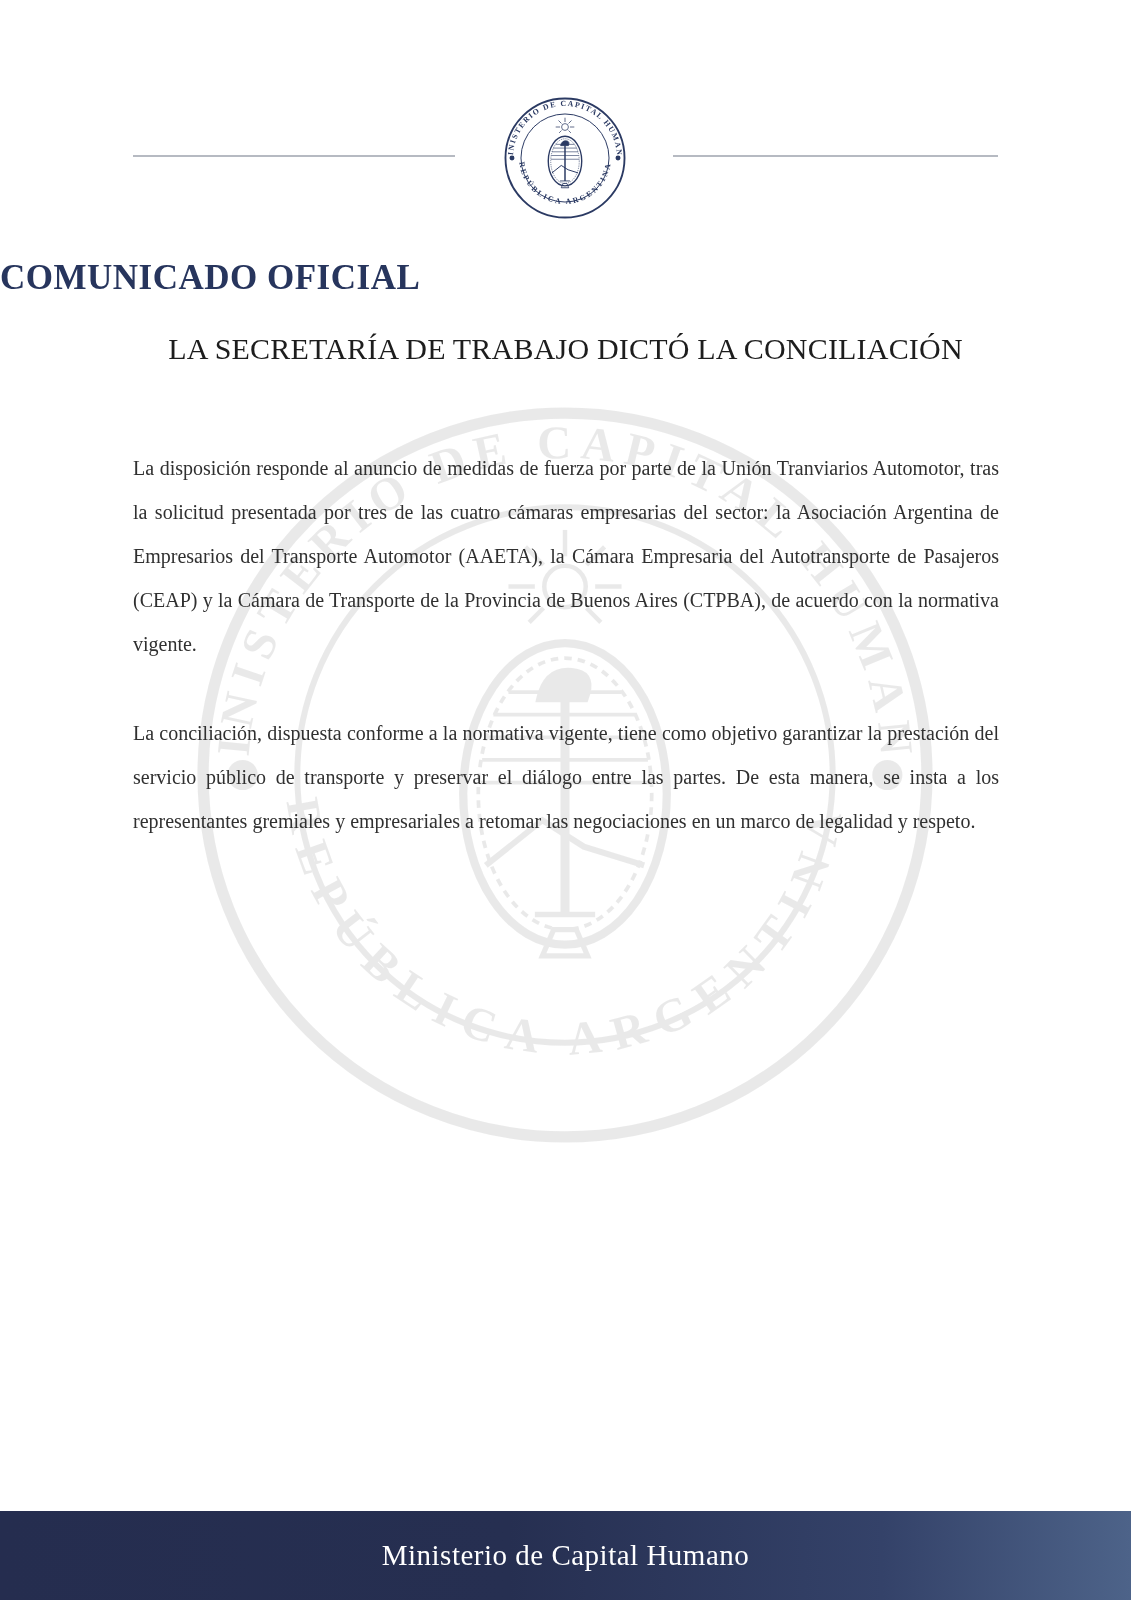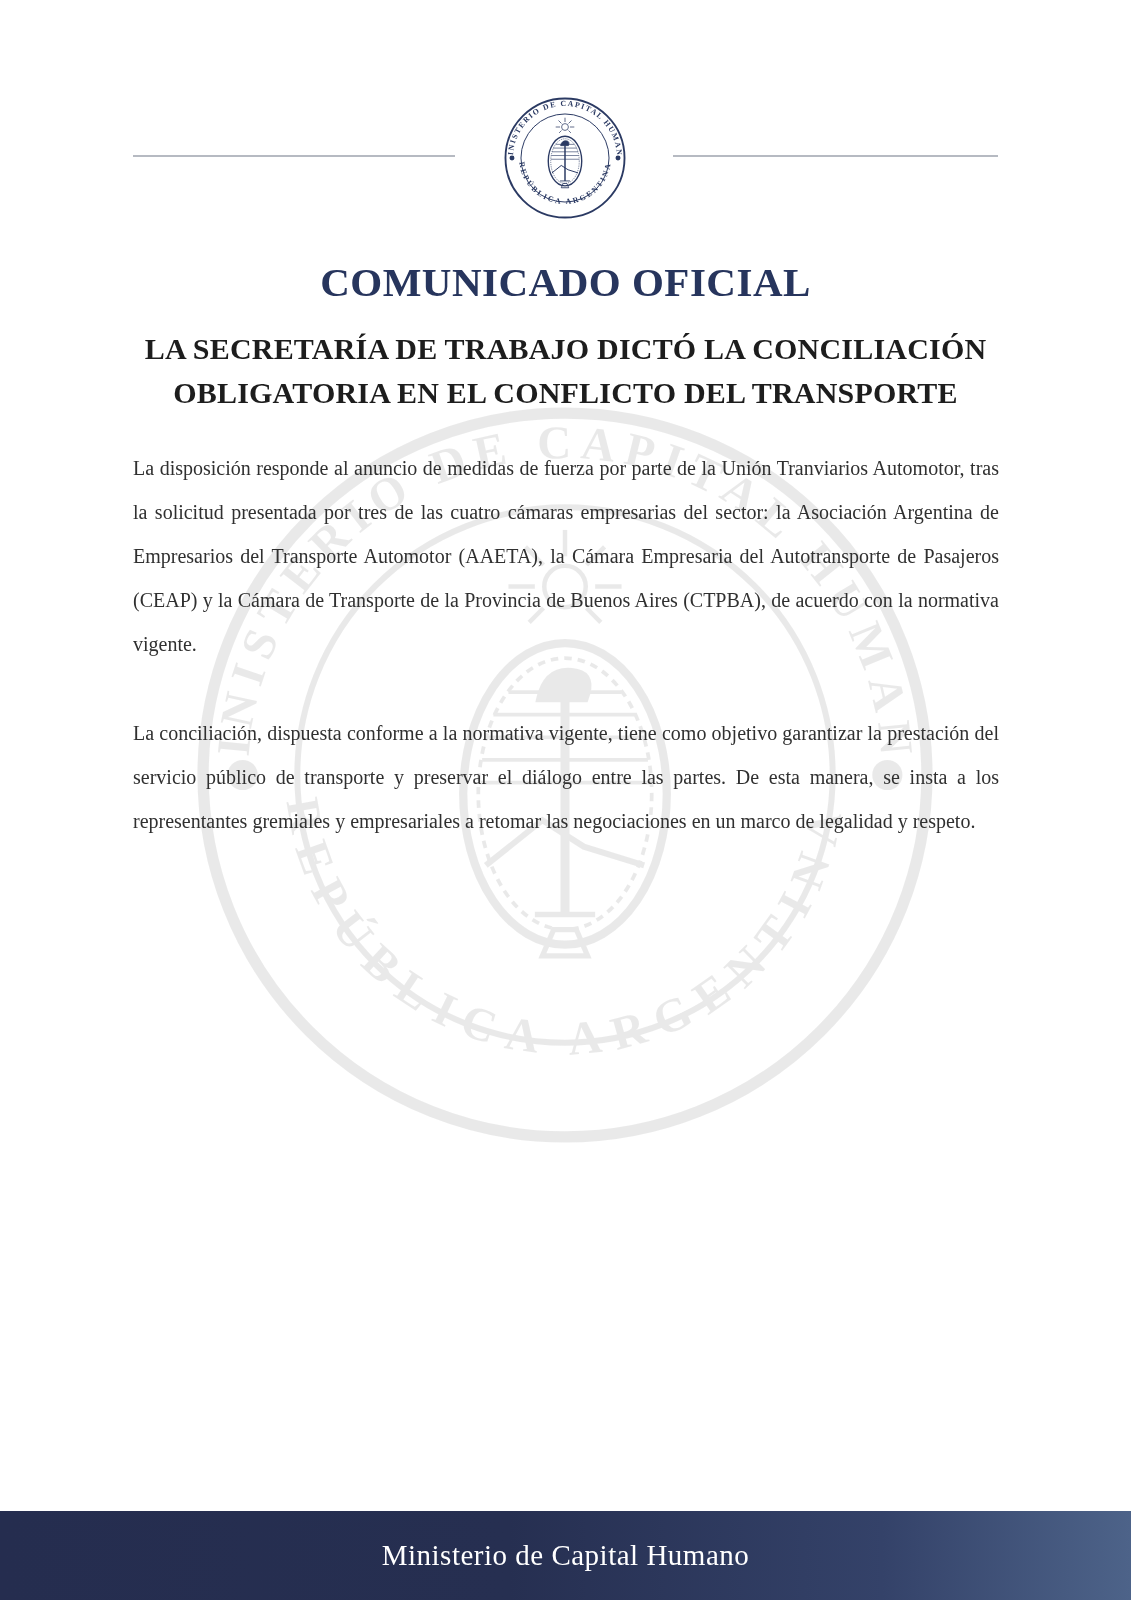--- a/index.html
+++ b/index.html
@@ -21,26 +21,26 @@
 
   
   .watermark {
     position:absolute; left:188px; top:398px; width:754px; height:754px;
     color:#4a4a4a; opacity:0.115; z-index:0; pointer-events:none;
   }
 
   
   .title {
     position:absolute; top:258px; left:0; width:1131px; z-index:2;
-    text-align:center; font-size:41px; font-weight:bold;
+    font-size:35px; font-weight:bold;
     color:#27355d; letter-spacing:0.5px;
   }
   .subtitle {
     position:absolute; top:327px; left:0; width:1131px; z-index:2;
-    text-align:center; font-size:30px; font-weight:bold;
+    text-align:center; font-size:30px; font-weight:normal;
     line-height:44px; color:#1d1d1d; letter-spacing:0.2px;
   }
 
   
   .body-text {
     position:absolute; left:133px; top:446px; width:866px; z-index:1;
     font-size:20px; line-height:44px; color:#303030;
     text-align:justify; text-justify:inter-word;
   }
   .body-text p { margin-bottom:45px; }
@@ -140,21 +140,20 @@
         <path d="M 94,148 L 106,148 L 103,141 L 97,141 Z" stroke-width="1.4"></path>
         <line x1="92" y1="137" x2="108" y2="137" stroke-width="1.4"></line>
       </g>
     </svg>
   </div>
 
   <div class="title">COMUNICADO OFICIAL</div>
 
   <div class="subtitle">
     <div>LA SECRETARÍA DE TRABAJO DICTÓ LA CONCILIACIÓN</div>
-    <div>OBLIGATORIA EN EL CONFLICTO DEL TRANSPORTE</div>
   </div>
 
   <div class="body-text">
     <p>La disposición responde al anuncio de medidas de fuerza por parte de la Unión Tranviarios Automotor, tras la solicitud presentada por tres de las cuatro cámaras empresarias del sector: la Asociación Argentina de Empresarios del Transporte Automotor (AAETA), la Cámara Empresaria del Autotransporte de Pasajeros (CEAP) y la Cámara de Transporte de la Provincia de Buenos Aires (CTPBA), de acuerdo con la normativa vigente.</p>
     <p>La conciliación, dispuesta conforme a la normativa vigente, tiene como objetivo garantizar la prestación del servicio público de transporte y preservar el diálogo entre las partes. De esta manera, se insta a los representantes gremiales y empresariales a retomar las negociaciones en un marco de legalidad y respeto.</p>
   </div>
 
   <div class="footer">
     <span class="footer-label">Ministerio de Capital Humano</span>
   </div>

